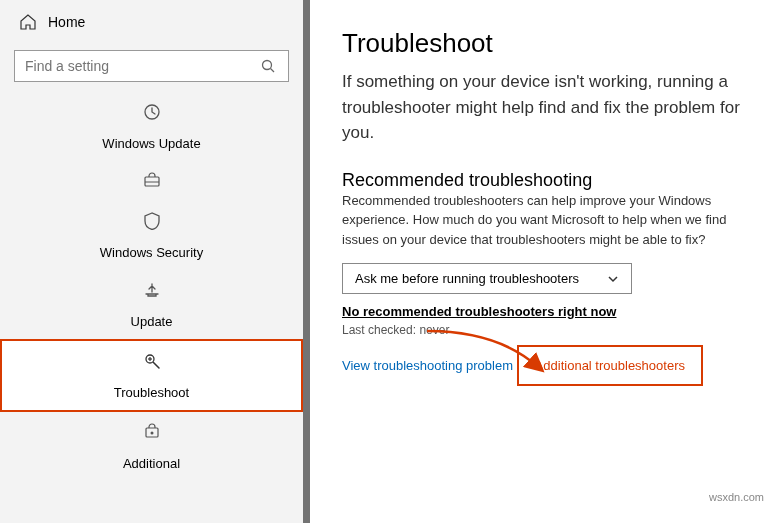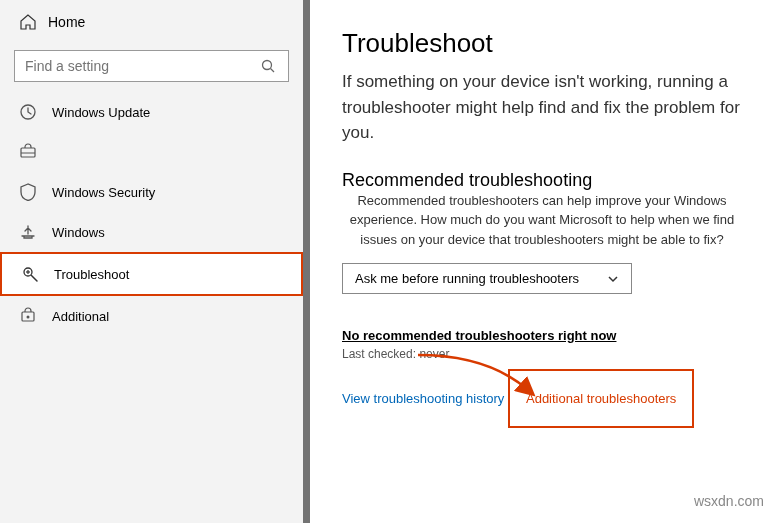--- a/index.html
+++ b/index.html
@@ -61,20 +61,21 @@
 
     .sidebar-item {
       display: flex;
       align-items: center;
       padding: 10px 18px;
       gap: 14px;
       cursor: pointer;
       font-size: 13px;
       color: #000;
       position: relative;
+      flex-direction: column;
     }
     .sidebar-item.active {
       background: #fff;
       border: 2px solid #d83b01;
       border-radius: 0;
     }
 
     .icon-svg {
       width: 20px;
       height: 20px;
@@ -114,33 +115,32 @@
       color: #000;
       margin-bottom: 0;
     }
 
     .section-desc {
       font-size: 13px;
       color: #333;
       line-height: 1.5;
       margin-bottom: 14px;
       max-width: 400px;
-      text-align: center;
     }
 
     .dropdown-wrap {
       display: flex;
       align-items: center;
       border: 1px solid #888;
       padding: 7px 12px;
       background: #fff;
       cursor: pointer;
       width: 290px;
       justify-content: space-between;
-      margin-bottom: 34px;
+      margin-bottom: 10px;
     }
     .dropdown-wrap span {
       font-size: 13px;
       color: #000;
     }
 
     .no-troubleshooter {
       font-size: 13px;
       font-weight: 600;
       color: #000;
@@ -160,31 +160,31 @@
       text-decoration: none;
       margin-bottom: 18px;
       display: inline-block;
     }
 
     .additional-btn {
       display: inline-block;
       border: 2px solid #d83b01;
       color: #d83b01;
       font-size: 13px;
-      padding: 20px 16px;
+      padding: 11px 16px;
       cursor: pointer;
       background: #fff;
       margin-top: 4px;
     }
 
     .watermark {
       position: absolute;
-      bottom: 13px;
+      bottom: 19px;
       right: 8px;
-      font-size: 14px;
+      font-size: 11px;
       color: #888;
       background: rgba(255,255,255,0.7);
       padding: 1px 3px;
     }
   </style>
 </head>
 <body>
 
 <div class="sidebar">
   <div class="sidebar-home">
@@ -237,21 +237,21 @@
   </div>
 
   <div class="sidebar-item">
     <div class="icon-svg">
       <svg width="18" height="18" viewBox="0 0 18 18" fill="none">
         <path d="M9 3v8M6 8l3-3 3 3" stroke="#555" stroke-width="1.3" stroke-linecap="round"></path>
         <path d="M3 13h12" stroke="#555" stroke-width="1.3" stroke-linecap="round"></path>
         <path d="M5 13v2h8v-2" stroke="#555" stroke-width="1.3"></path>
       </svg>
     </div>
-    <span>Windows</span>
+    <span>Update</span>
   </div>
 
   <div class="sidebar-item active">
     <div class="icon-svg">
       <svg width="18" height="18" viewBox="0 0 18 18" fill="none">
         <circle cx="7" cy="7" r="4" stroke="#333" stroke-width="1.3" fill="none"></circle>
         <line x1="10.5" y1="10.5" x2="16" y2="16" stroke="#333" stroke-width="1.5" stroke-linecap="round"></line>
         <line x1="5" y1="7" x2="9" y2="7" stroke="#333" stroke-width="1.2"></line>
         <line x1="7" y1="5" x2="7" y2="9" stroke="#333" stroke-width="1.2"></line>
       </svg>
@@ -283,21 +283,21 @@
   <div class="dropdown-wrap">
     <span>Ask me before running troubleshooters</span>
     <svg width="12" height="12" viewBox="0 0 12 12">
       <polyline points="2,4 6,8 10,4" stroke="#333" stroke-width="1.5" fill="none"></polyline>
     </svg>
   </div>
 
   <div class="no-troubleshooter">No recommended troubleshooters right now</div>
   <div class="last-checked">Last checked: never</div>
 
-  <a class="link-text" href="#">View troubleshooting history</a>
+  <a class="link-text" href="#">View troubleshooting problem</a>
 
   
   <div style="position:relative; display:inline-block;">
     <svg width="160" height="80" style="position:absolute; left:-120px; top:-30px; pointer-events:none;">
       <defs>
         <marker id="arrowhead" markerWidth="8" markerHeight="8" refX="4" refY="4" orient="auto">
           <path d="M0,0 L8,4 L0,8 Z" fill="#d83b01"></path>
         </marker>
       </defs>
       <path d="M 30 20 Q 100 20 140 55" stroke="#d83b01" stroke-width="2.5" fill="none" marker-end="url(#arrowhead)"></path>

